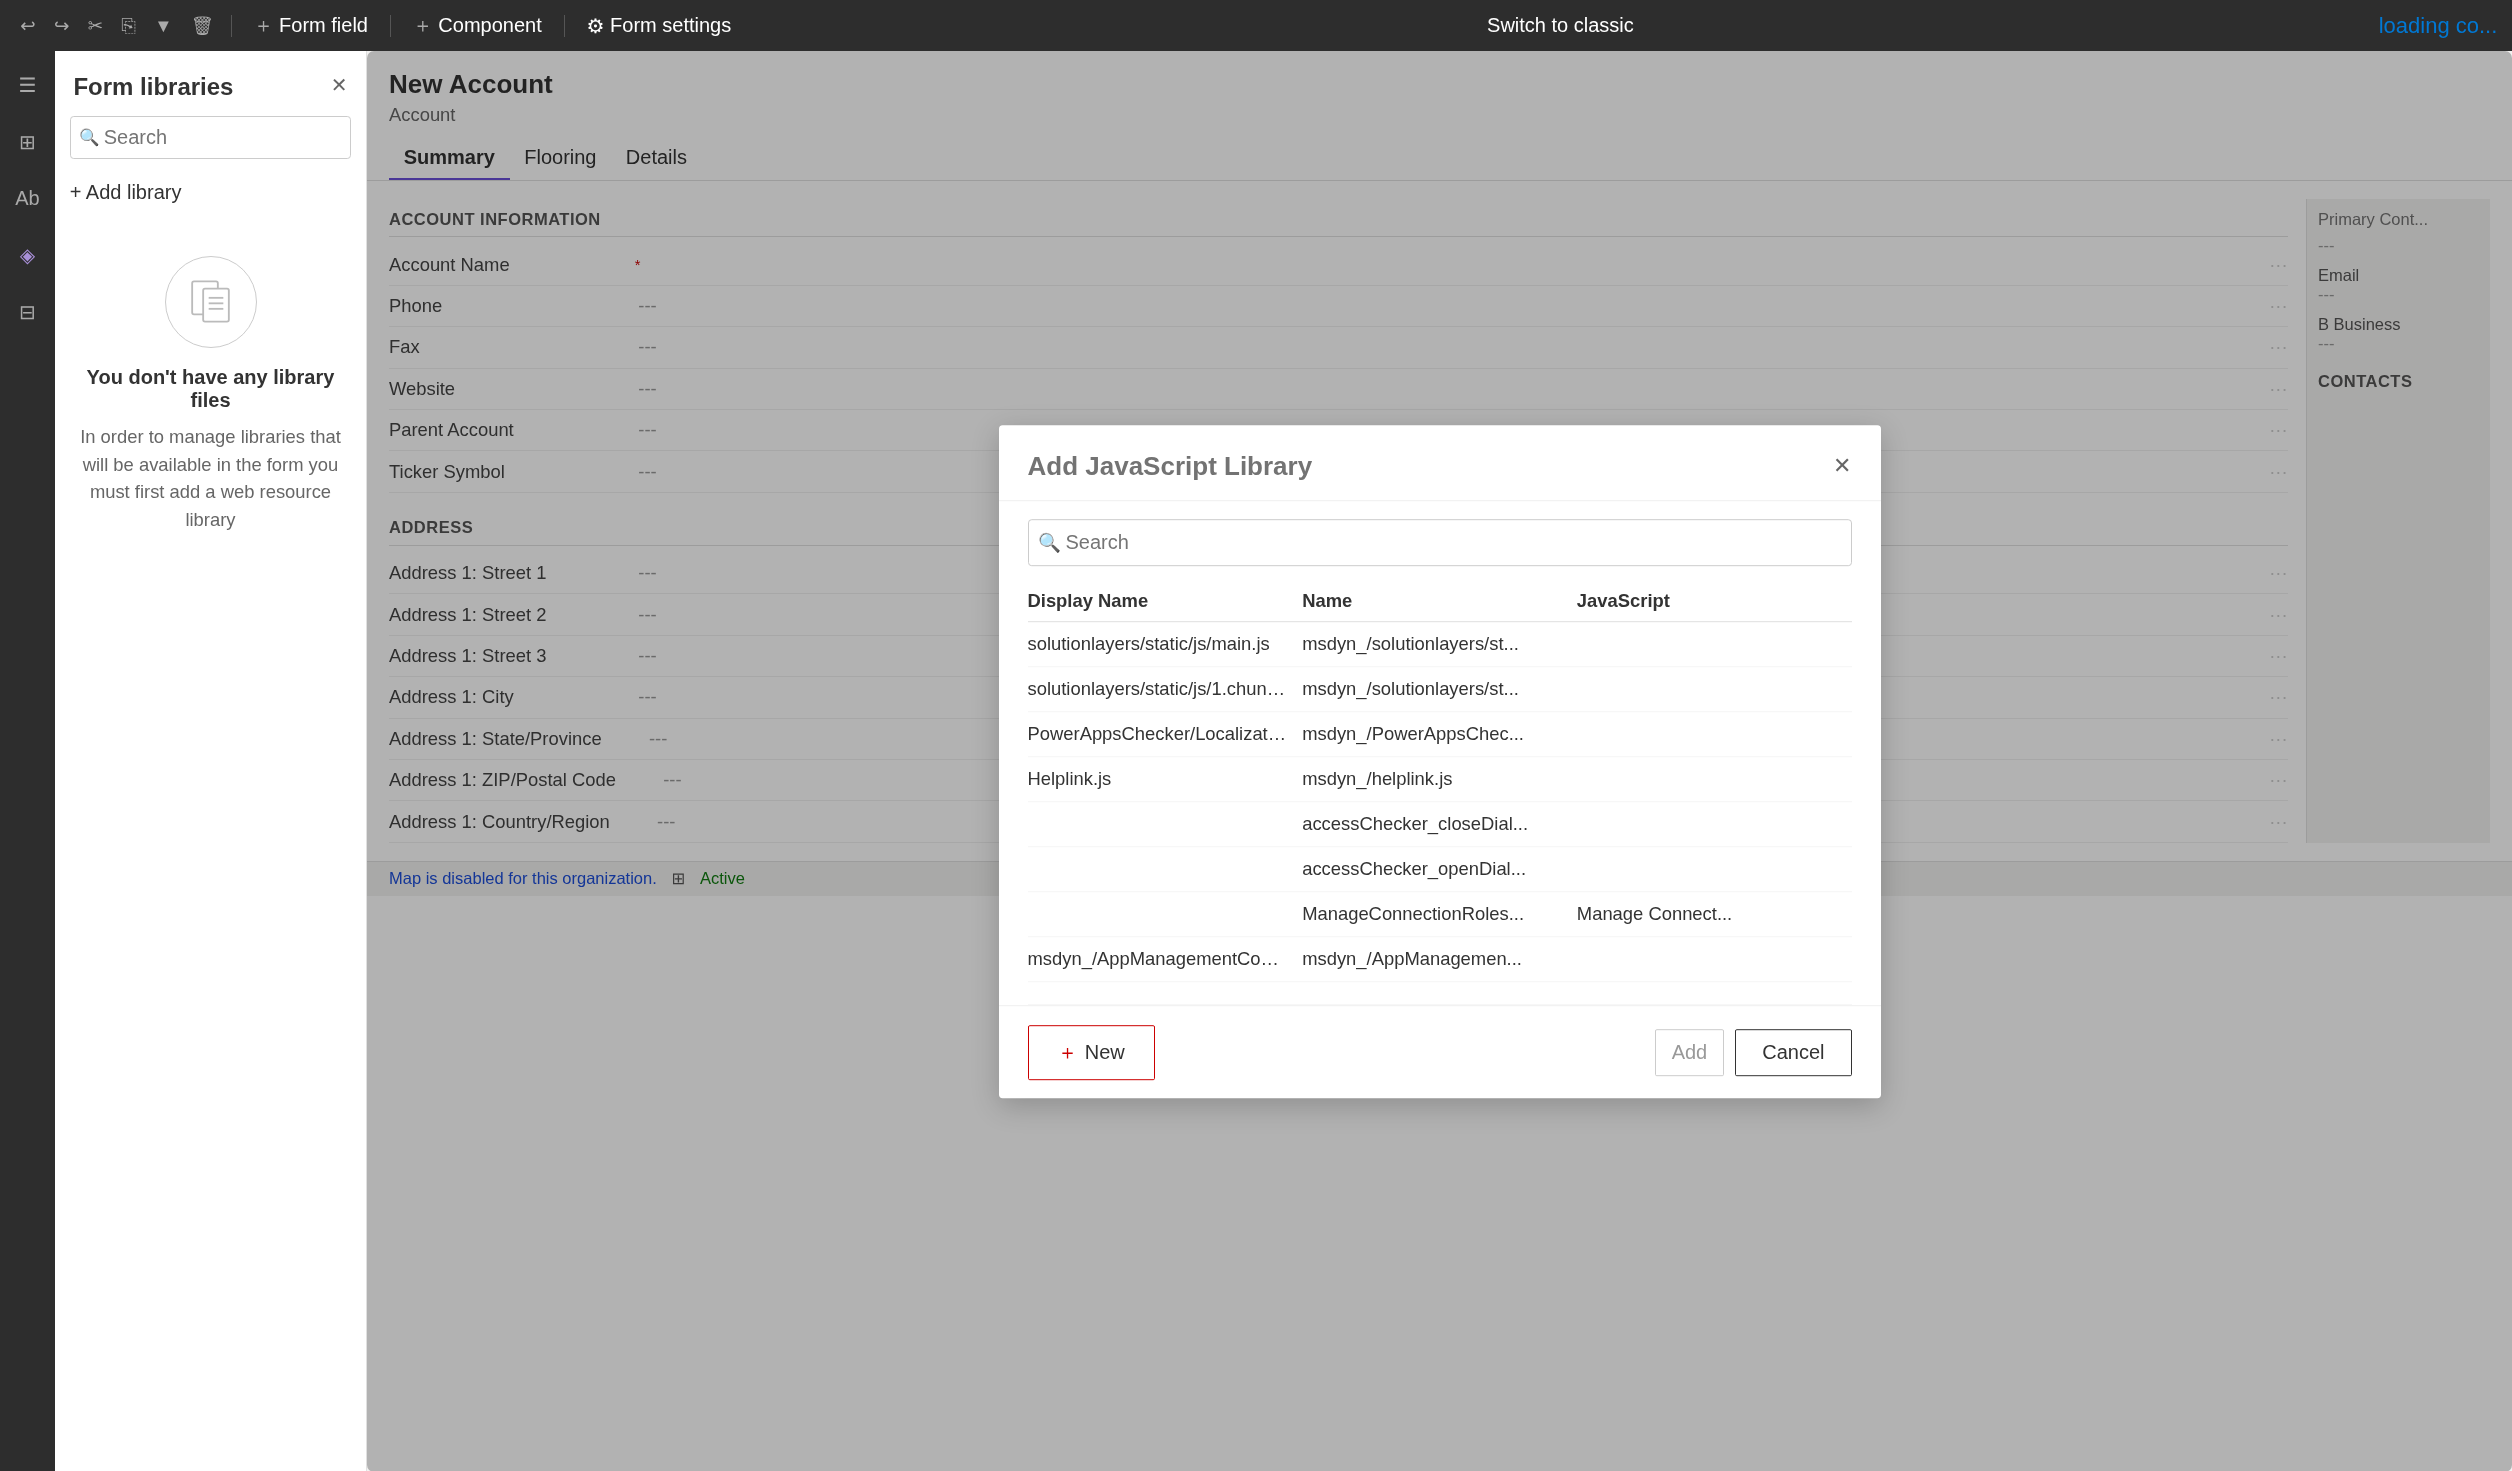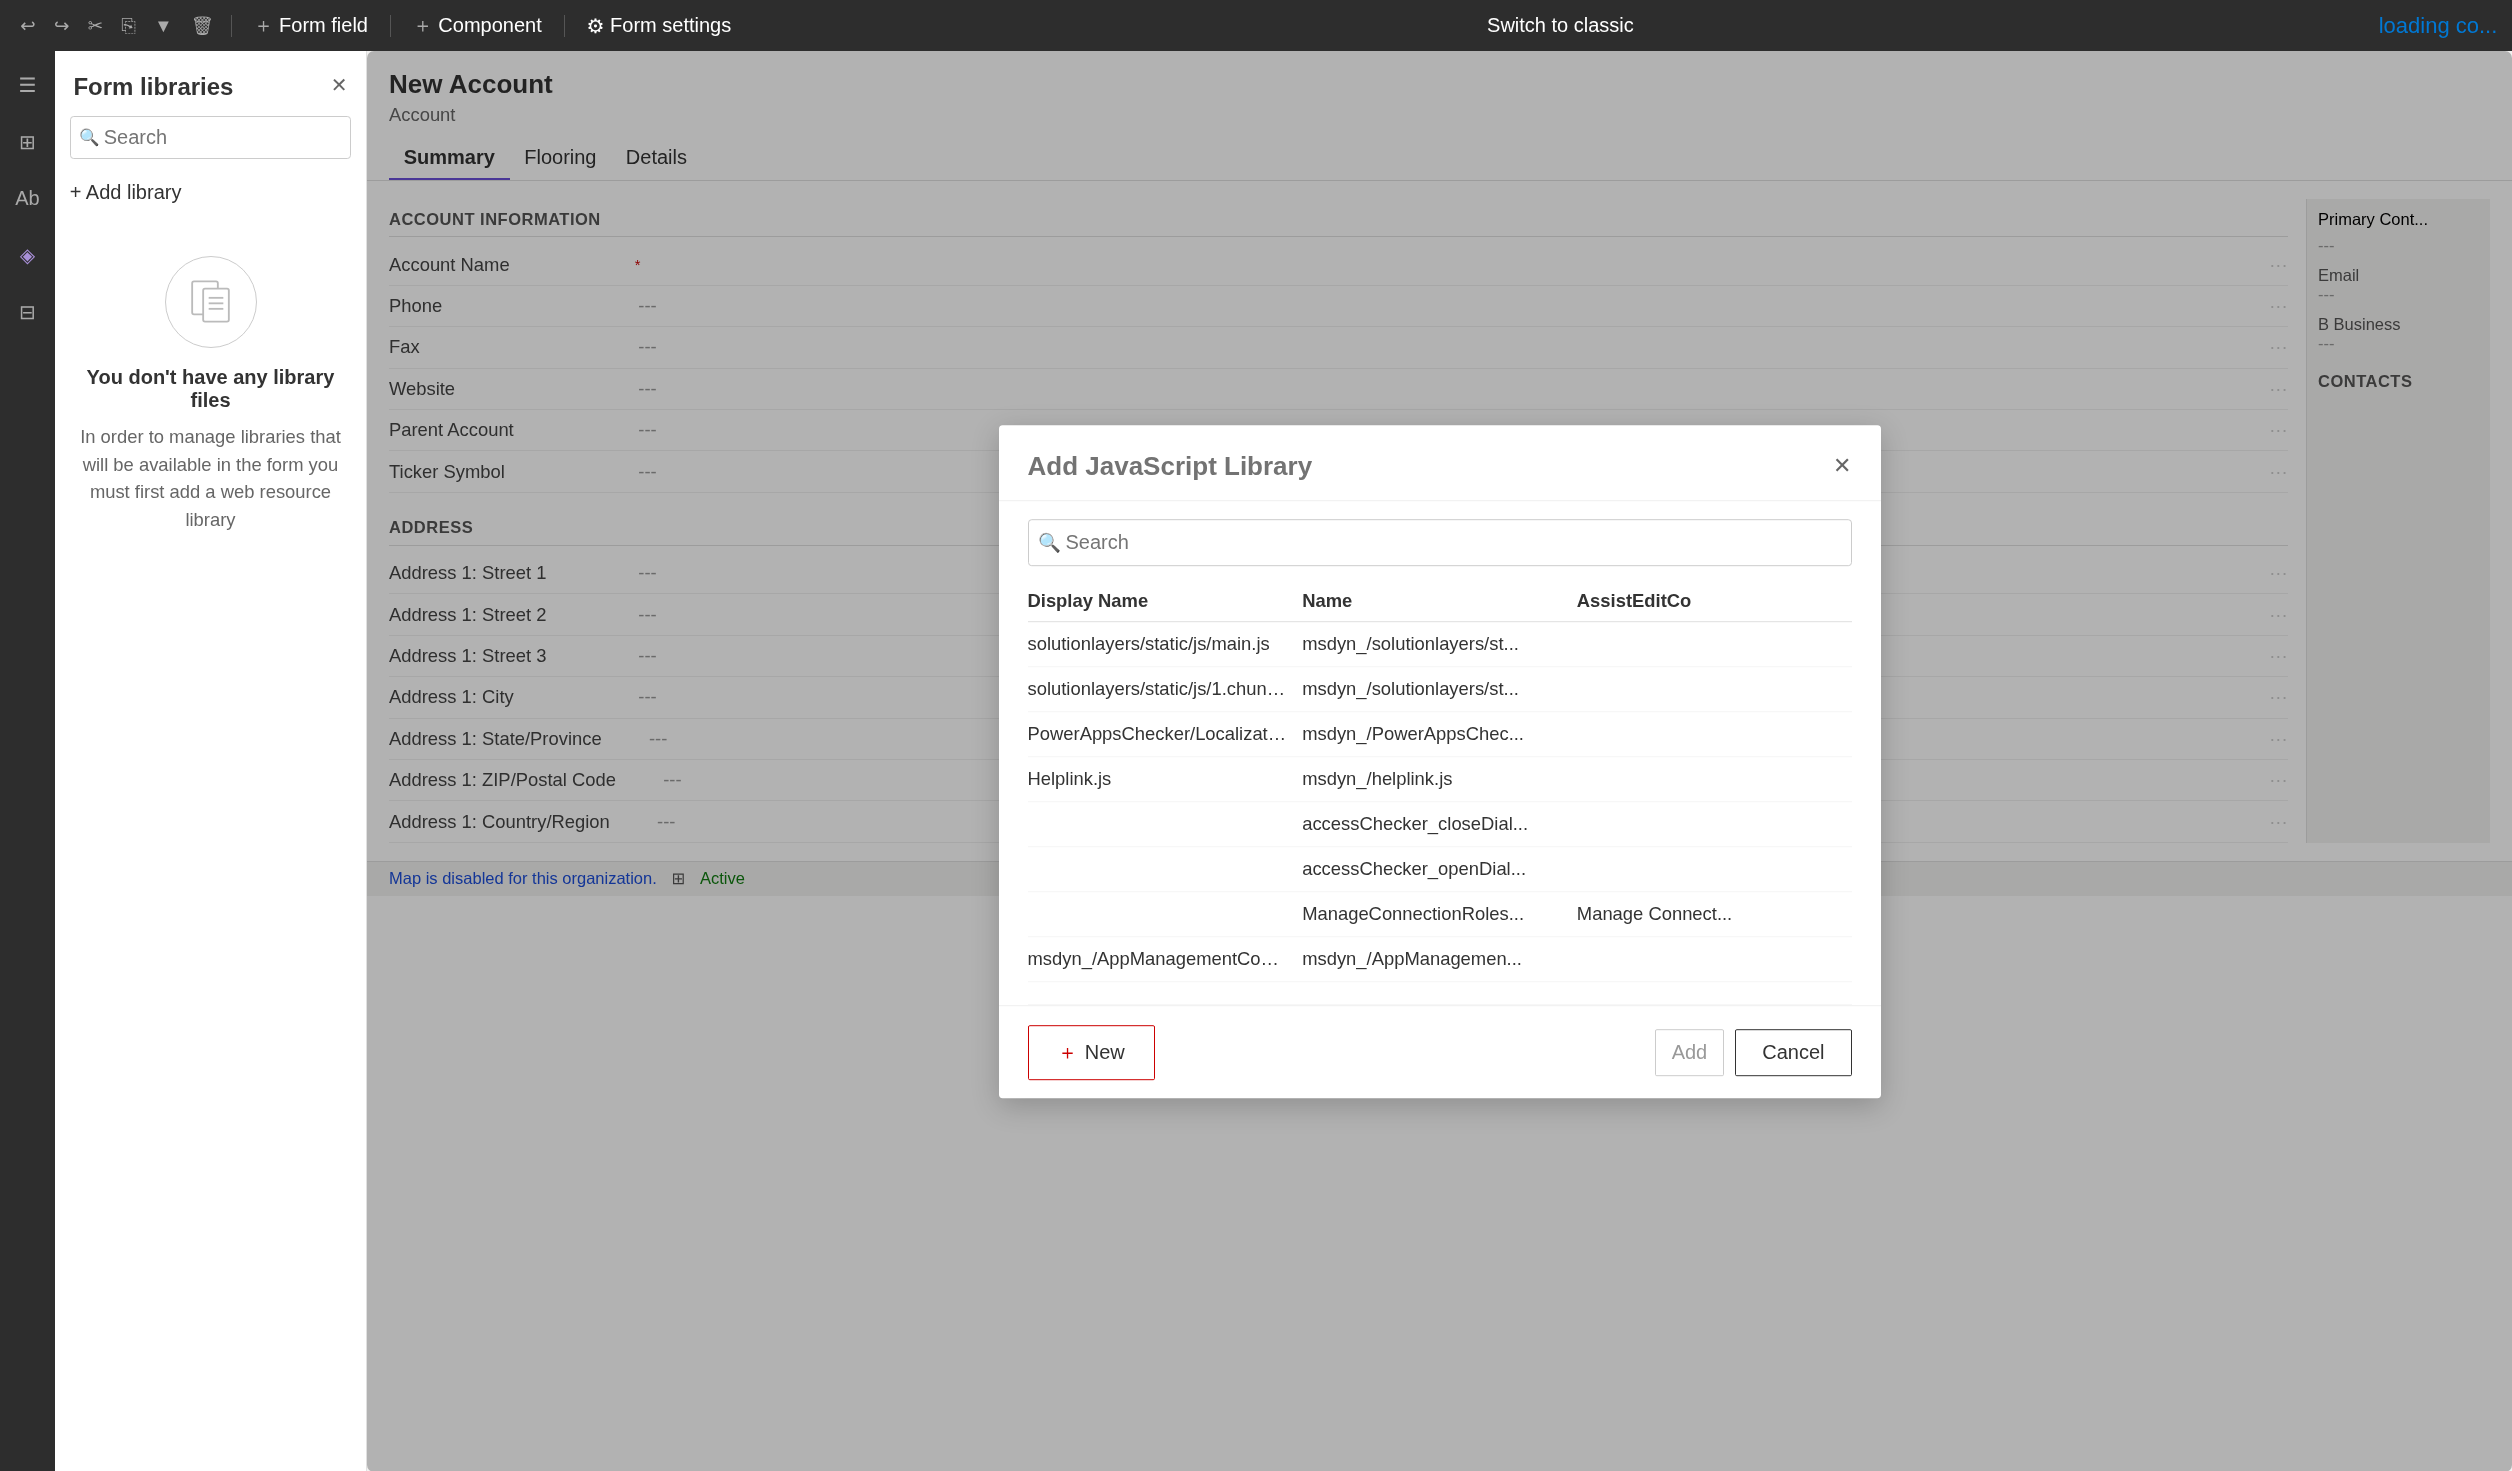--- a/index.html
+++ b/index.html
@@ -258,21 +258,21 @@
             </div>
             <div class="form-row">
               <span class="form-label">Address 1: Country/Region</span>
               <span class="form-value">---</span>
               <span class="form-dots">···</span>
             </div>
           </div>
         </div>
 
         <div class="right-strip">
-          <div style="font-size: 16.5px; color: #000000; margin-bottom: 7.3px;">Primary Cont...</div>
+          <div style="font-size: 16.5px; color: #737373; margin-bottom: 7.3px;">Primary Cont...</div>
           <div style="color: #999; font-size: 16.5px;">---</div>
           <div style="font-size: 16.5px; color: #555; margin-top: 11px;">Email</div>
           <div style="color: #999; font-size: 16.5px;">---</div>
           <div style="font-size: 16.5px; color: #555; margin-top: 11px;">B Business</div>
           <div style="color: #999; font-size: 16.5px;">---</div>
           <div style="font-weight: 600; font-size: 16.5px; color: #555; margin-top: 18.4px; letter-spacing: 0.5px;">CONTACTS</div>
         </div>
       </div>
 
       <div class="bottom-bar">
@@ -292,21 +292,21 @@
 
         <div class="modal-search">
           <span class="modal-search-icon">🔍</span>
           <input type="text" placeholder="Search" style="">
         </div>
 
         <div class="modal-table">
           <div class="modal-table-header">
             <span class="modal-col-header">Display Name</span>
             <span class="modal-col-header">Name</span>
-            <span class="modal-col-header">AssistEditCo</span>
+            <span class="modal-col-header">JavaScript</span>
           </div>
           <div class="modal-table-body" style="position: relative;">
 
             <div class="modal-row">
               <span class="modal-cell">solutionlayers/static/js/main.js</span>
               <span class="modal-cell">msdyn_/solutionlayers/st...</span>
               <span class="modal-cell"></span>
             </div>
             <div class="modal-row">
               <span class="modal-cell">solutionlayers/static/js/1.chunk.js</span>

